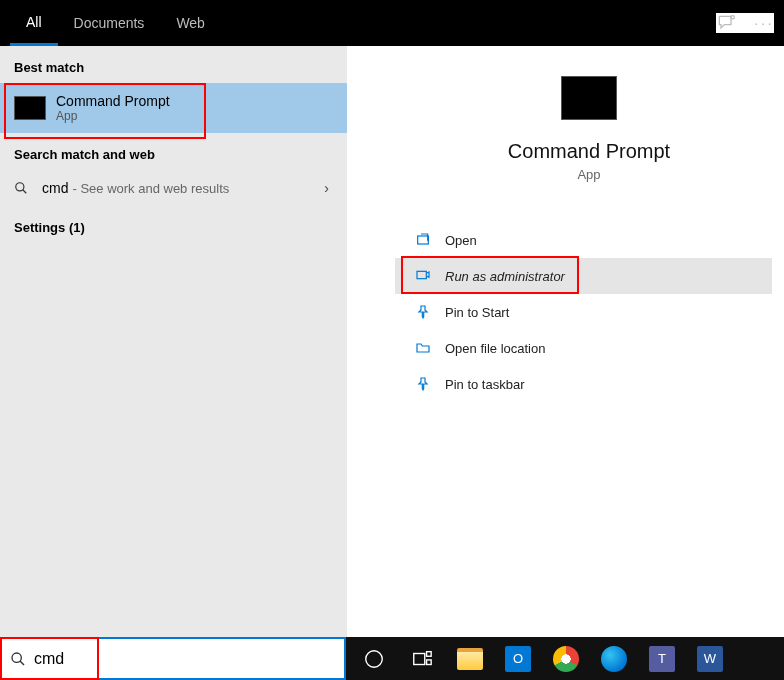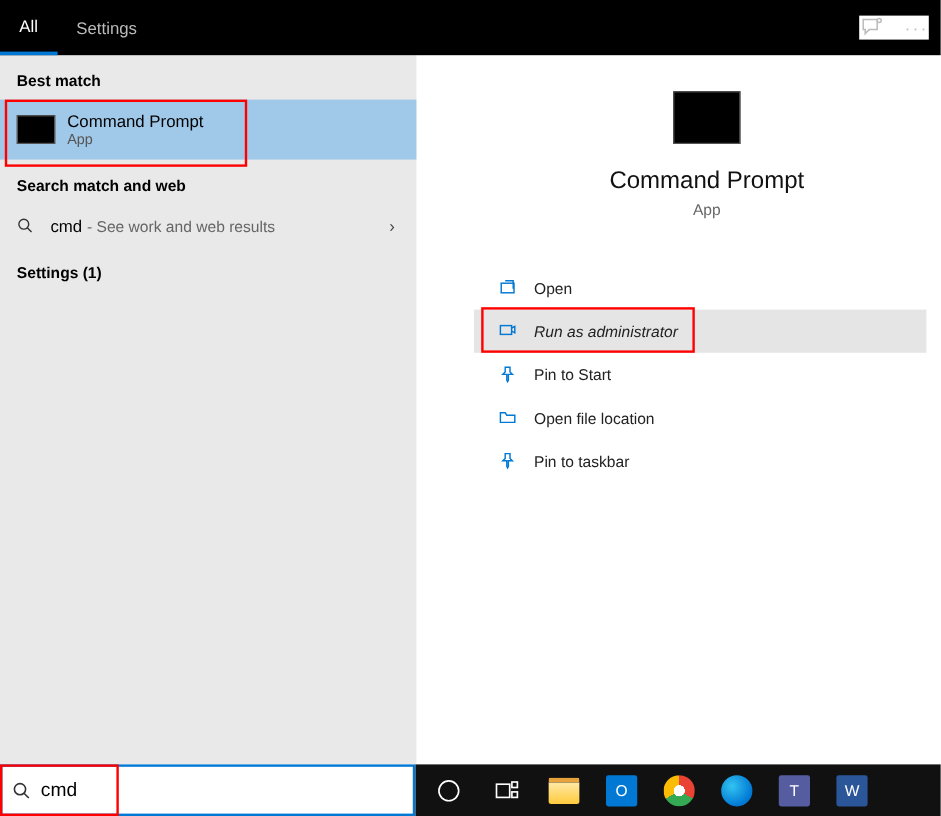--- a/index.html
+++ b/index.html
@@ -1,19 +1,19 @@
 <!DOCTYPE html>
 <html><head>
 <meta charset="utf-8">
 <style>
   * { box-sizing: border-box; margin: 0; padding: 0; font-family: "Segoe UI", Arial, sans-serif; }
   body { width: 784px; height: 680px; background: #fff; overflow: hidden; position: relative; }
 
   
-  .topbar { background: #000; height: 46px; display: flex; align-items: center; color: #bbb; font-size: 14px; padding: 0 0 0 0; position: relative; }
+  .topbar { background: #000; height: 46px; display: flex; align-items: center; color: #bbb; font-size: 14px; padding: 0 0 0 10px; position: relative; }
   .topbar .tab { padding: 0 16px; height: 46px; display: flex; align-items: center; cursor: pointer; font-size: 14px; }
   .topbar .tab.active { color: #fff; border-bottom: 3px solid #0078d4; }
   .topbar .more-chev { margin-left: 4px; }
   .topbar .right { position: absolute; right: 10px; display: flex; align-items: center; gap: 18px; color: #bbb; }
   .topbar .right span { cursor: pointer; }
 
   
   .main { display: flex; height: 591px; gap: 47px; }
   .left { width: 347px; background: #e9e9e9; display: flex; flex-direction: column; }
   .right { flex: 1; background: #fff; }
@@ -59,21 +59,22 @@
   .tb-word { background: #2b579a; }
   .tb-explorer { background: linear-gradient(#ffe9a6,#ffcb3c); width:26px; height:22px; border-top:4px solid #e8a33d; }
 
   svg { display: block; }
 </style>
 </head>
 <body>
 
 <div class="topbar">
   <div class="tab active">All</div>
-  <div class="tab">Settings</div>
+  <div class="tab">Documents</div>
+  <div class="tab">Web</div>
   <div class="right">
     <span>
       <svg width="20" height="20" viewBox="0 0 24 24" fill="none" stroke="#bbb" stroke-width="1.5">
           <path d="M4 4h14v10H10l-4 4v-4H4z"></path>
           <circle cx="20" cy="5" r="2"></circle>
         </svg>
     </span>
     <span style="letter-spacing:2px;">···</span>
   </div>
 </div>

